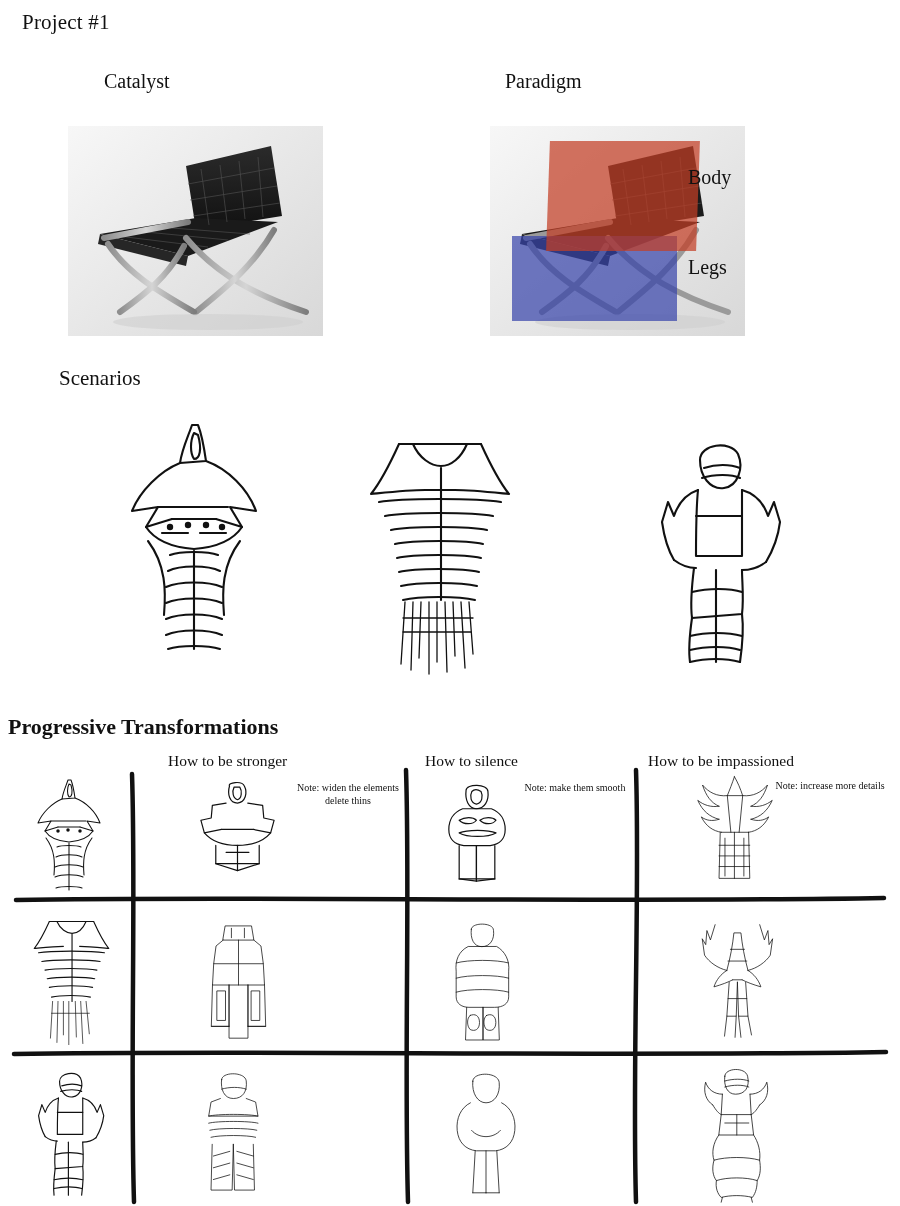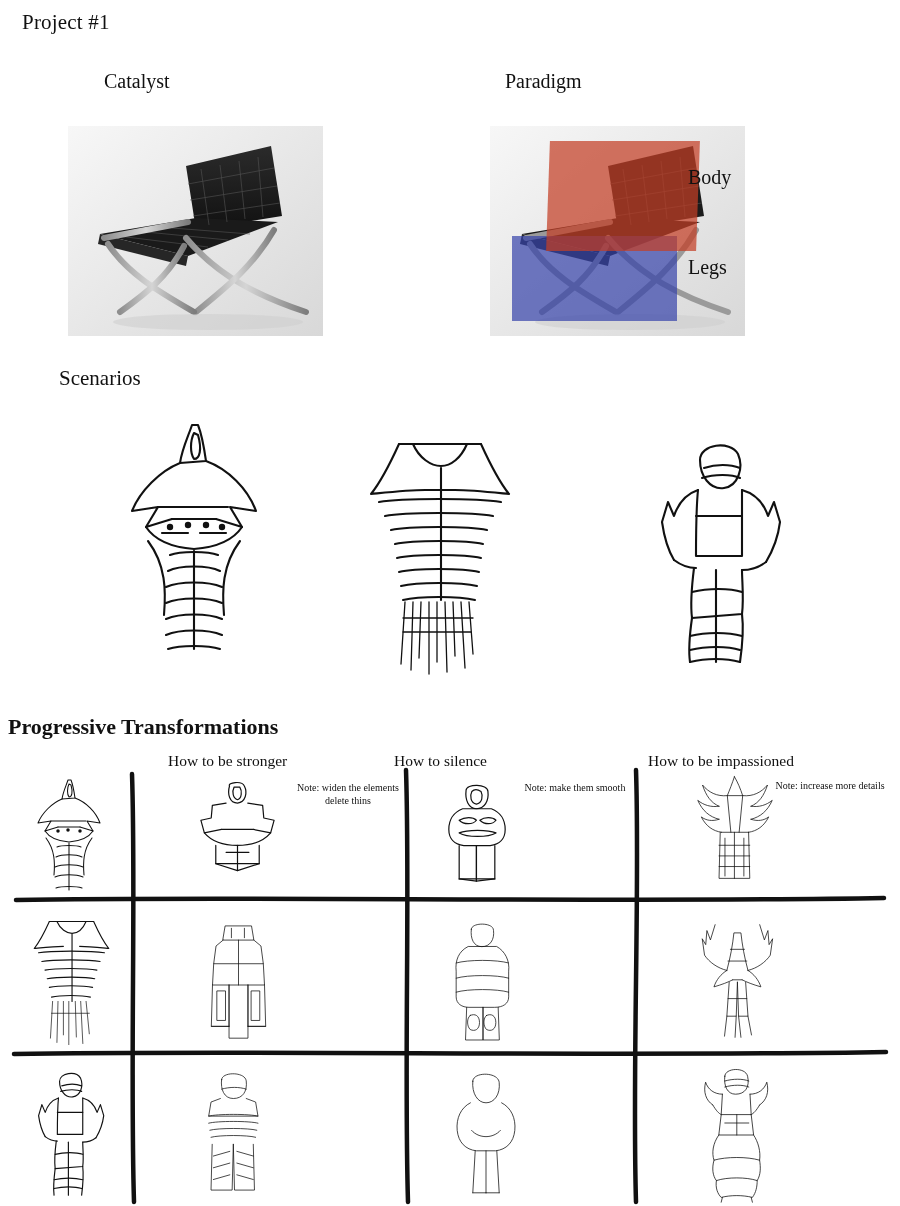--- a/index.html
+++ b/index.html
@@ -93,21 +93,21 @@
     top: 256px;
     font-size: 20px;
   }
   
   .col-head {
     position: absolute;
     font-size: 15.5px;
     white-space: nowrap;
   }
   #col-head-1 { left: 168px; top: 752px; }
-  #col-head-2 { left: 394px; top: 752px; }
+  #col-head-2 { left: 425px; top: 752px; }
   #col-head-3 { left: 648px; top: 752px; }
 
   .note {
     position: absolute;
     font-size: 10px;
     line-height: 1.25;
     text-align: center;
     width: 120px;
   }
   #note-1 { left: 288px; top: 782px; }

